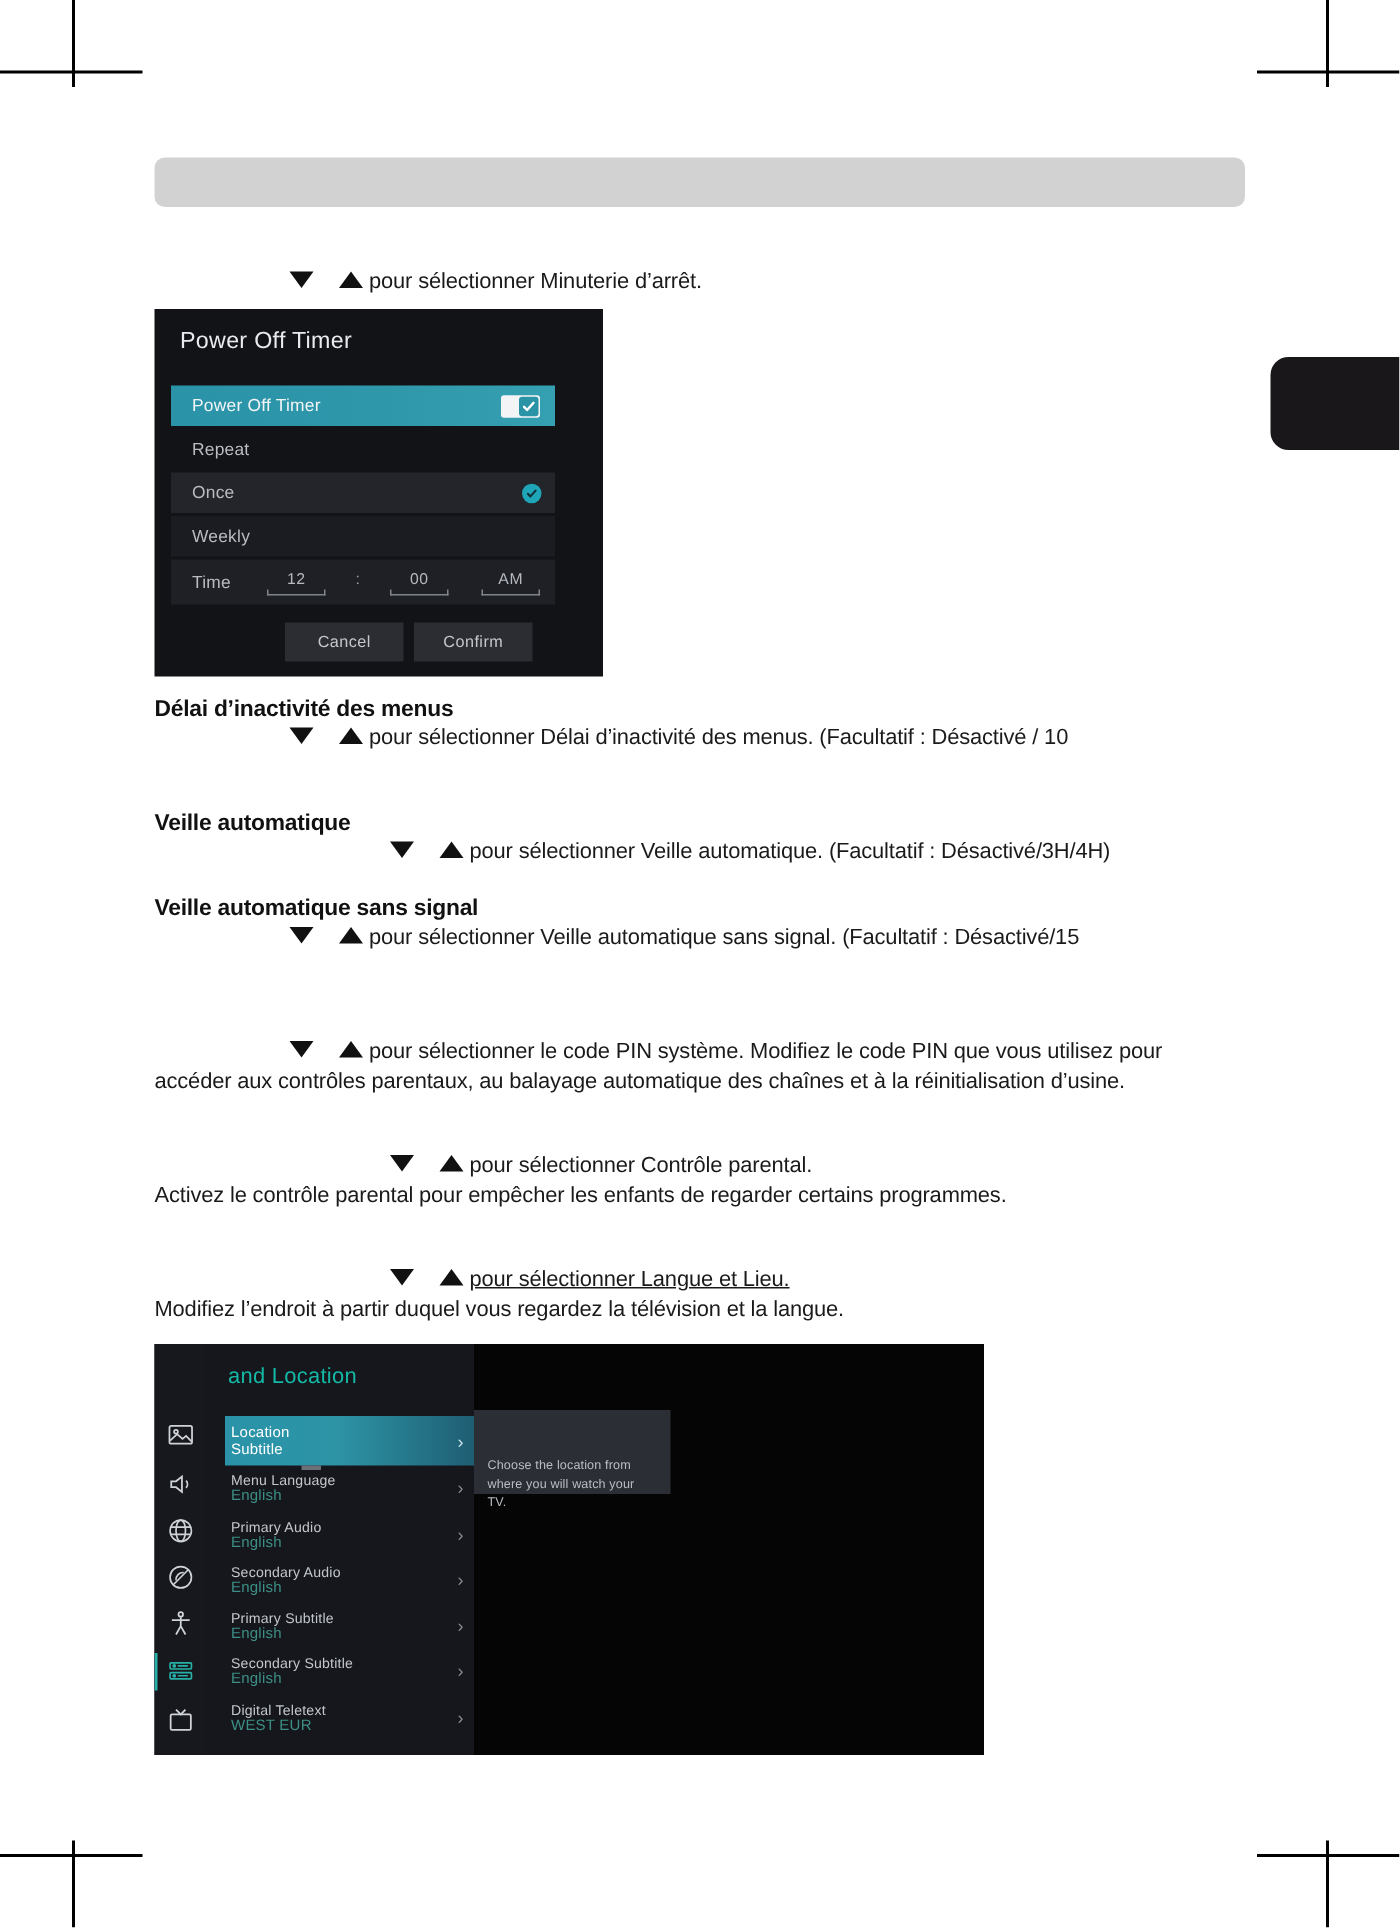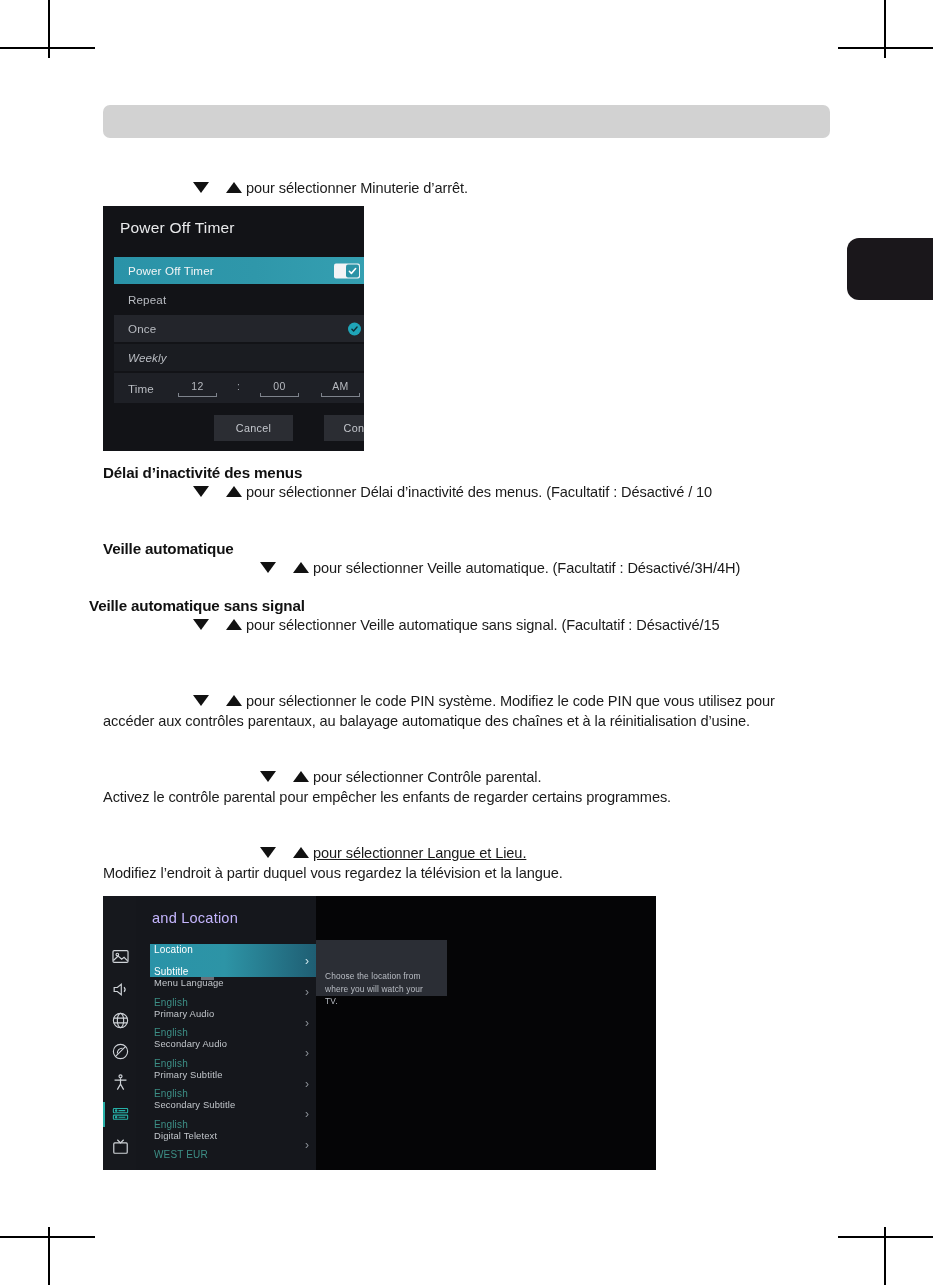--- a/index.html
+++ b/index.html
@@ -66,21 +66,21 @@
   }
   .tri-down { border-top: 11px solid #111; }
   .tri-up   { border-bottom: 11px solid #111; }
   .tri-gap  { display: inline-block; width: 17px; }
   .after-arrow { margin-left: 4px; text-align: right; }
 
   
   .pot {
     position: absolute;
     left: 103px; top: 206px;
-    width: 261px; height: 245px;
+    width: 299px; height: 245px;
     background: #121317;
     overflow: hidden;
   }
   .pot-title {
     position: absolute;
     left: 17px; top: 13px;
     font-size: 15.5px;
     color: #e9eaec;
     letter-spacing: 0.2px;
   }
@@ -97,21 +97,21 @@
     font-size: 11.6px;
     color: #b9bcc2;
     letter-spacing: 0.15px;
   }
   .row-hl {
     background: linear-gradient(to right, #2a93a8 0%, #2f97aa 55%, #35a0b2 100%);
   }
   .row-hl .lbl { color: #f2f5f6; }
   .row-dark  { background: #23252b; }
   .row-plain { background: transparent; }
-  .row-weekly{ background: #1a1c21; font-style: italic; }
+  .row-weekly{ background: #1a1c21; }
   .row-time  { background: #1e2026; height: 30px; }
 
   .toggle {
     position: absolute;
     right: 10px; top: 50%;
     transform: translateY(-50%);
     width: 26px; height: 15px;
     background: #f3f4f6;
     border-radius: 2px;
     display: flex;
@@ -177,21 +177,20 @@
     left: 87px; bottom: 10px;
     display: flex; gap: 7px;
   }
   .pot-btn {
     width: 79px; height: 26px;
     background: #2b2d33;
     color: #c4c7cd;
     font-size: 10.8px;
     display: flex; align-items: center; justify-content: center;
     letter-spacing: 0.3px;
-    margin-left: 24px;
   }
 
   
   .tvui {
     position: absolute;
     left: 103px; top: 896px;
     width: 553px; height: 274px;
     background: #050506;
     overflow: hidden;
   }
@@ -220,34 +219,34 @@
     position: absolute;
     left: -8px; top: -3px;
     width: 2px; height: 25px;
     background: #27b0a8;
   }
 
   .tv-title {
     position: absolute;
     left: 49px; top: 14px;
     font-size: 14.6px;
-    color: #c4b5fd;
+    color: #14b8a6;
     letter-spacing: 0.2px;
   }
 
   .tv-list {
     position: absolute;
     left: 47px; top: 48px;
     width: 166px;
   }
   .tv-item {
     position: relative;
     height: 30.5px;
     padding-left: 4px;
-    display: flex; flex-direction: column; justify-content: space-between;
+    display: flex; flex-direction: column; justify-content: center;
   }
   .tv-item .it-label {
     font-size: 9.4px;
     color: #c3c7cc;
     line-height: 11px;
     letter-spacing: 0.15px;
   }
   .tv-item .it-value {
     font-size: 10px;
     color: #3d8f86;
@@ -365,21 +364,21 @@
 <div class="heading" style="left:103px; top:464px;">Délai d’inactivité des menus</div>
 <div class="instr" style="left:193px; top:484px;">
   <span class="arrow-pair"><span class="tri tri-down"></span><span class="tri-gap"></span><span class="tri tri-up"></span></span><span class="after-arrow">pour sélectionner Délai d’inactivité des menus. (Facultatif : Désactivé / 10</span>
 </div>
 
 <div class="heading" style="left:103px; top:540px;">Veille automatique</div>
 <div class="instr" style="left:260px; top:560px;">
   <span class="arrow-pair"><span class="tri tri-down"></span><span class="tri-gap"></span><span class="tri tri-up"></span></span><span class="after-arrow">pour sélectionner Veille automatique. (Facultatif : Désactivé/3H/4H)</span>
 </div>
 
-<div class="heading" style="left:89px; top:597px;text-align:right;">Veille automatique sans signal</div>
+<div class="heading" style="left:103px; top:597px;text-align:right;">Veille automatique sans signal</div>
 <div class="instr" style="left:193px; top:617px;">
   <span class="arrow-pair"><span class="tri tri-down"></span><span class="tri-gap"></span><span class="tri tri-up"></span></span><span class="after-arrow">pour sélectionner Veille automatique sans signal. (Facultatif : Désactivé/15</span>
 </div>
 
 <div class="instr" style="left:193px; top:693px;">
   <span class="arrow-pair"><span class="tri tri-down"></span><span class="tri-gap"></span><span class="tri tri-up"></span></span><span class="after-arrow">pour sélectionner le code PIN système. Modifiez le code PIN que vous utilisez pour</span>
 </div>
 <div class="instr" style="left:103px; top:713px;">accéder aux contrôles parentaux, au balayage automatique des chaînes et à la réinitialisation d’usine.</div>
 
 <div class="instr" style="left:260px; top:769px;">

